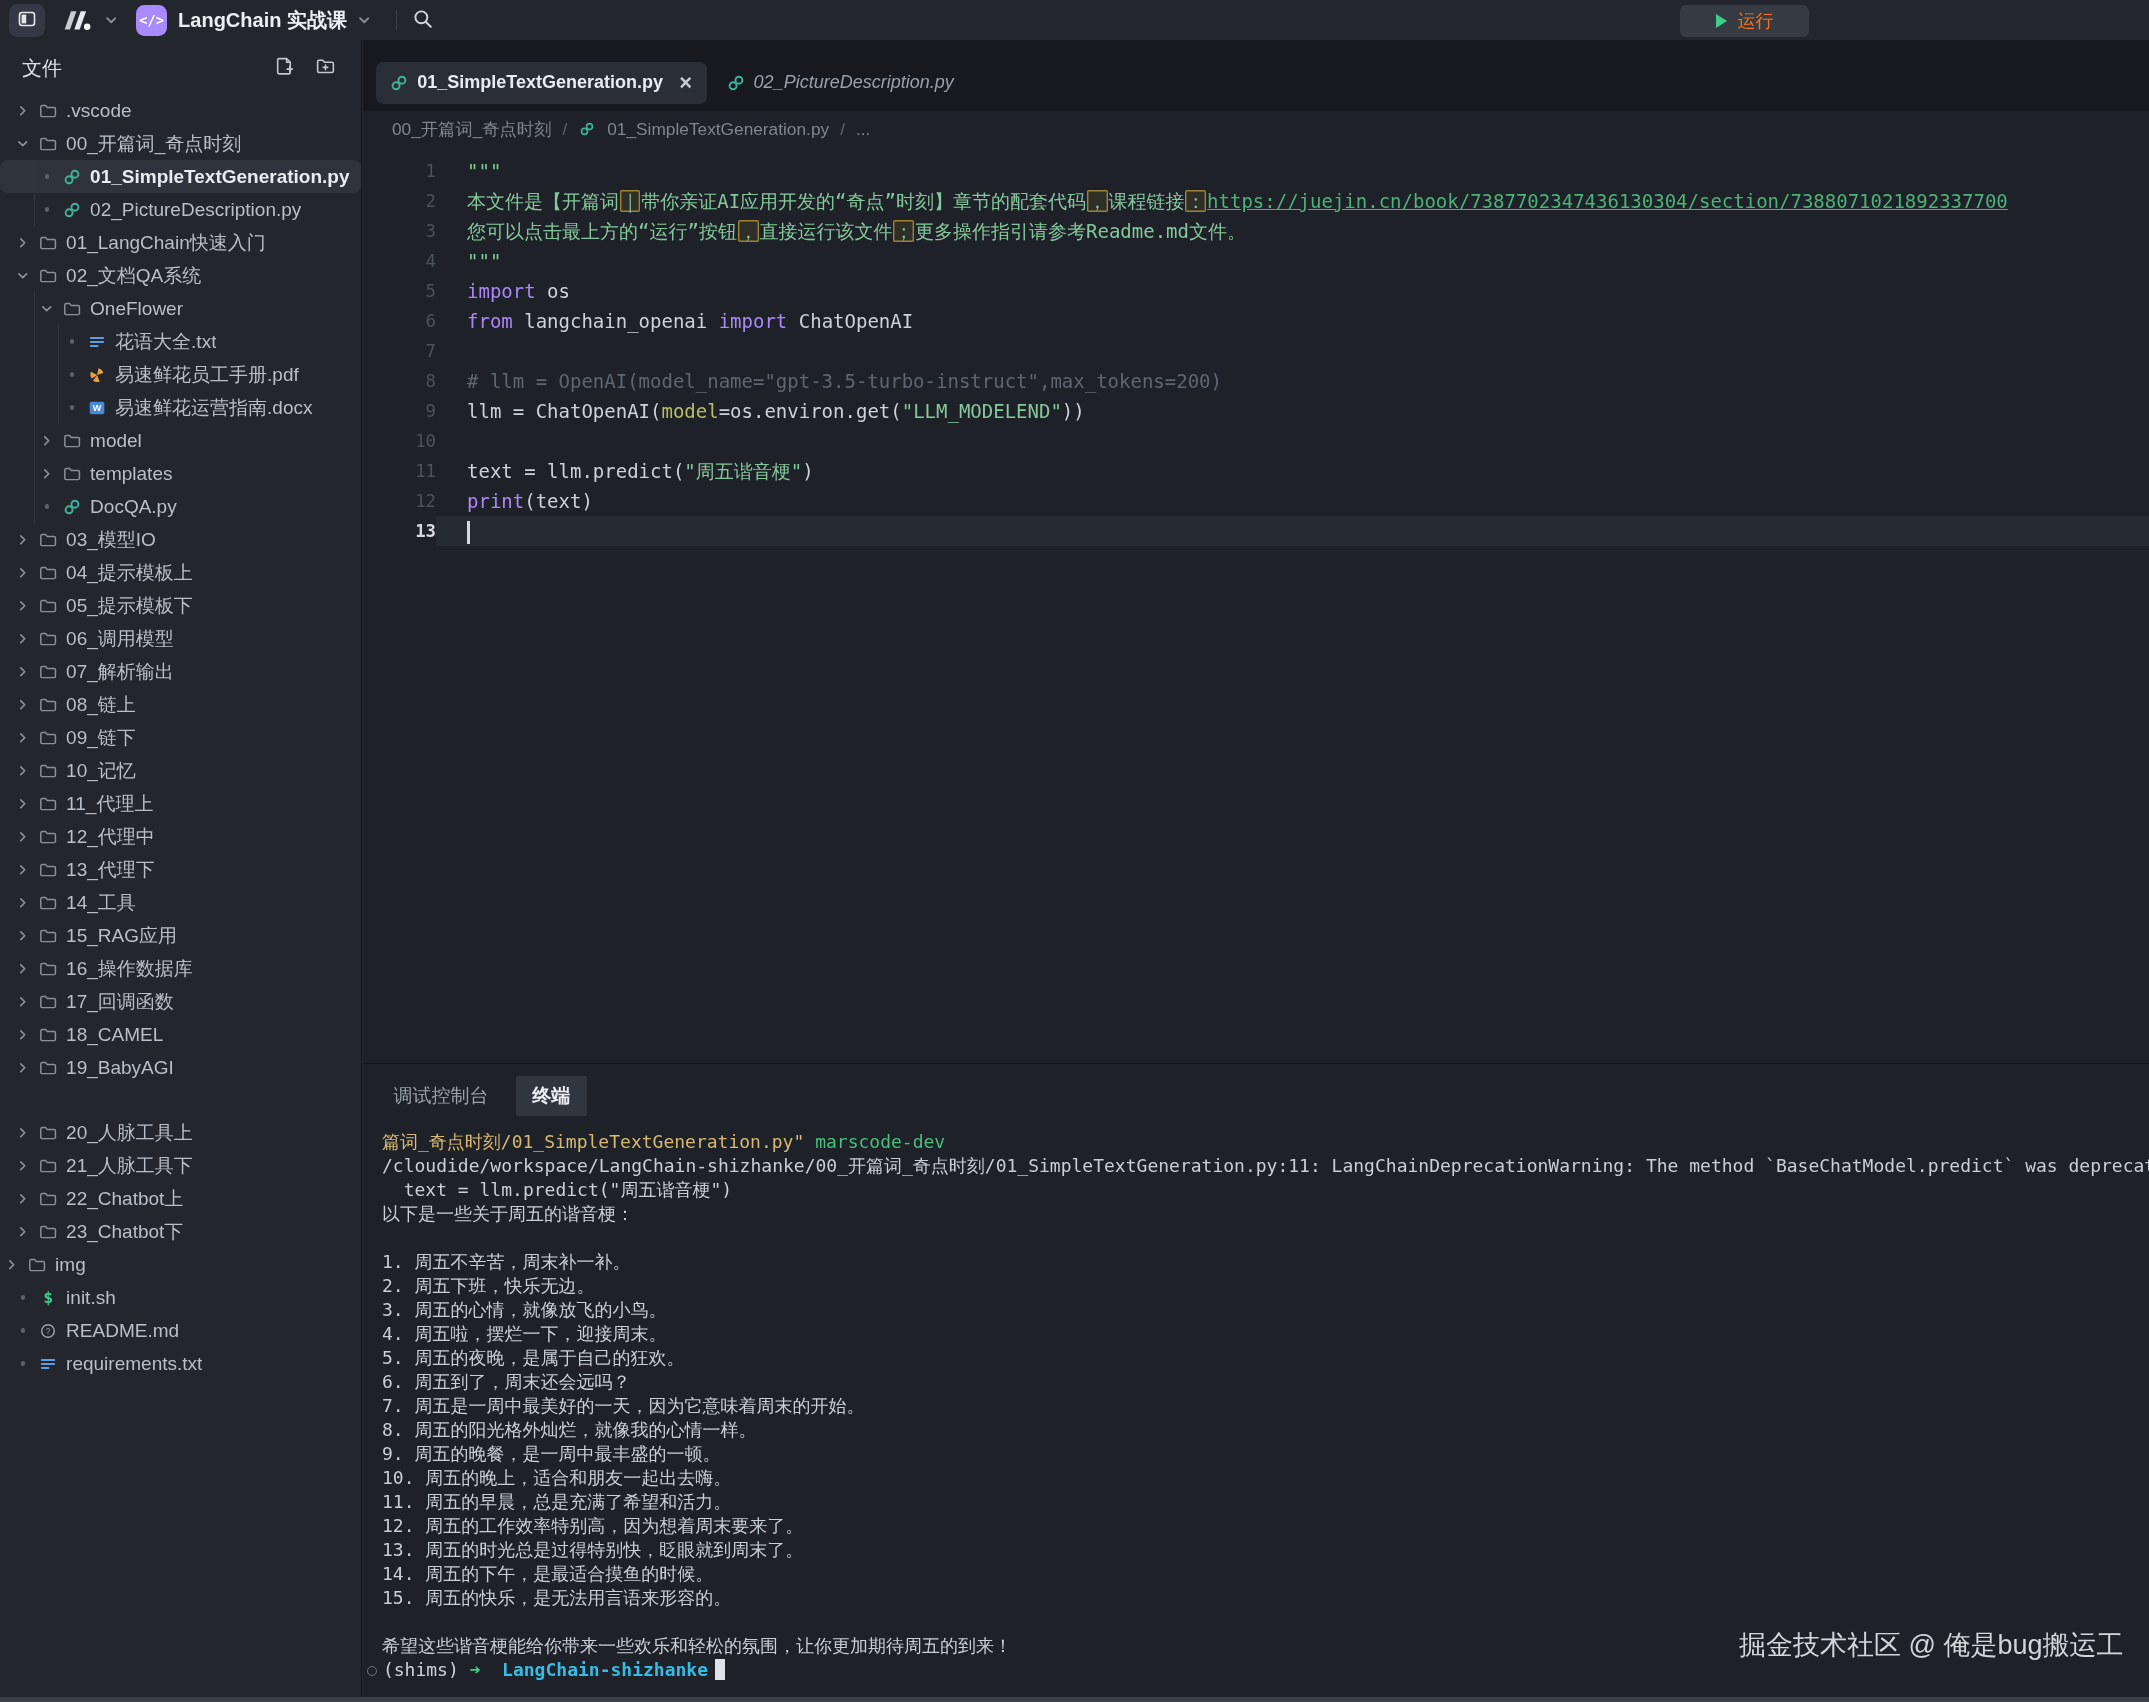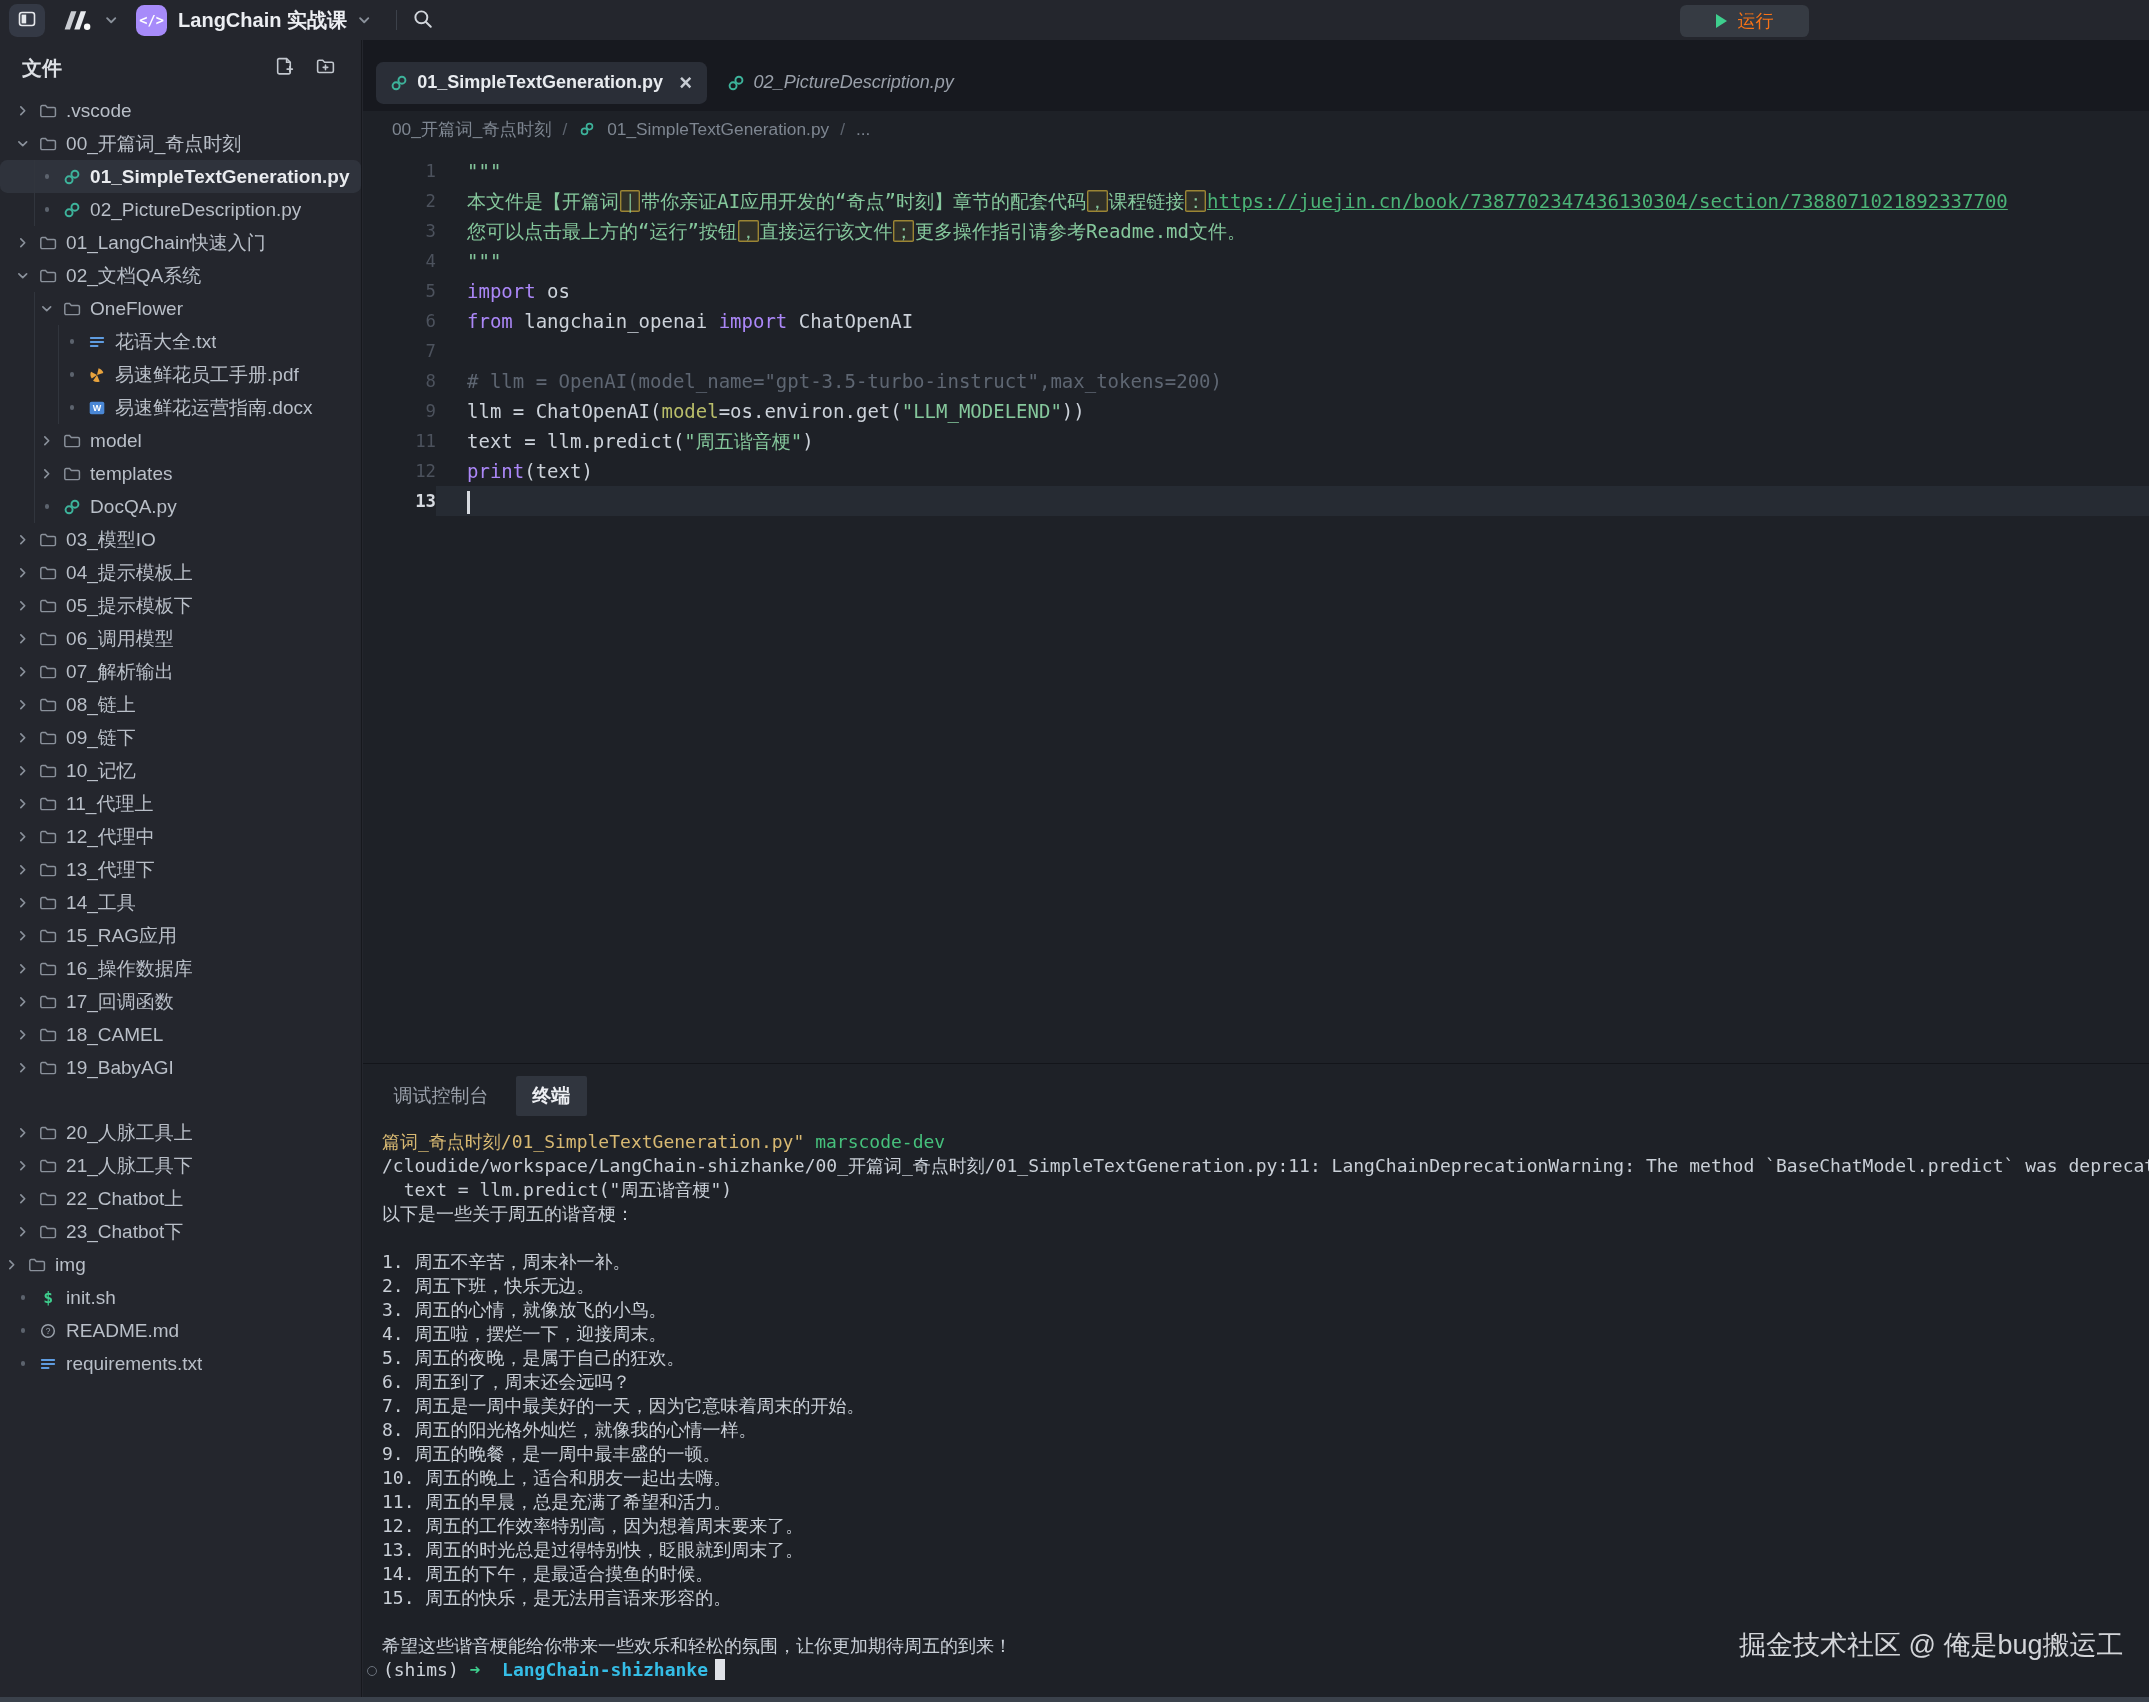--- a/index.html
+++ b/index.html
@@ -17,21 +17,21 @@
   .proj-title{font-size:20px;font-weight:700;color:#eceef2;margin-left:11px;}
   .tb-div{width:0.9px;height:20px;background:#3c414a;margin:0 14.5px;}
   #run-btn{position:absolute;left:1680px;top:4.5px;width:129px;height:32px;border-radius:6.4px;background:#363b43;
            display:flex;align-items:center;justify-content:center;gap:11px;cursor:pointer;}
   .play{width:0;height:0;border-left:11.8px solid #3ecf8e;border-top:7.3px solid transparent;border-bottom:7.3px solid transparent;}
   #run-btn span.lbl{font-size:18px;color:#f97316;}
 
   
   #sidebar{position:absolute;left:0;top:40px;width:362px;bottom:6.4px;background:#24262d;border-right:0.9px solid #16181d;}
   .sb-head{display:flex;align-items:center;padding:14.5px 25.5px 0 22px;}
-  .sb-head .t{font-size:20px;font-weight:700;color:#dde0e5;}
+  .sb-head .t{font-size:20px;font-weight:400;color:#dde0e5;}
   .sb-actions{margin-left:auto;display:flex;gap:20px;color:#c3c8cf;}
   .tree{margin-top:12.7px;}
   .trow{height:33px;display:flex;align-items:center;position:relative;}
   .trow.sel{background:#2f333c;border-radius:7.3px;}
   .trow .slot{width:23.6px;display:flex;align-items:center;justify-content:center;color:#8a919b;flex-shrink:0;}
   .trow .slot.exp svg{transform:rotate(90deg);}
   .trow .ficon{width:27px;display:flex;align-items:center;justify-content:center;flex-shrink:0;}
   .trow .lb{font-size:19px;color:#b9bfc8;margin-left:4.5px;white-space:nowrap;overflow:hidden;}
   .trow.sel .lb{color:#e9ebef;font-weight:600;}
   .guide{position:absolute;top:0;bottom:0;width:0.9px;background:#31353d;}
@@ -708,20 +708,24 @@
         </div>
         <div class="cl">
           <span class="g">8</span>
           <span class="ct"><span class="cmt"># llm = OpenAI(model_name="gpt-3.5-turbo-instruct",max_tokens=200)</span></span>
         </div>
         <div class="cl">
           <span class="g">9</span>
           <span class="ct"><span class="df">llm = ChatOpenAI(</span><span class="pm">model</span><span class="df">=os.environ.get(</span><span class="str">"LLM_MODELEND"</span><span class="df">))</span></span>
         </div>
         <div class="cl">
+          <span class="g">10</span>
+          <span class="ct"></span>
+        </div>
+        <div class="cl">
           <span class="g">11</span>
           <span class="ct"><span class="df">text = llm.predict(</span><span class="str">"周五谐音梗"</span><span class="df">)</span></span>
         </div>
         <div class="cl">
           <span class="g">12</span>
           <span class="ct"><span class="kw">print</span><span class="df">(text)</span></span>
         </div>
         <div class="cl active">
           <span class="g">13</span>
           <span class="ct"><span class="cursor"></span></span>

